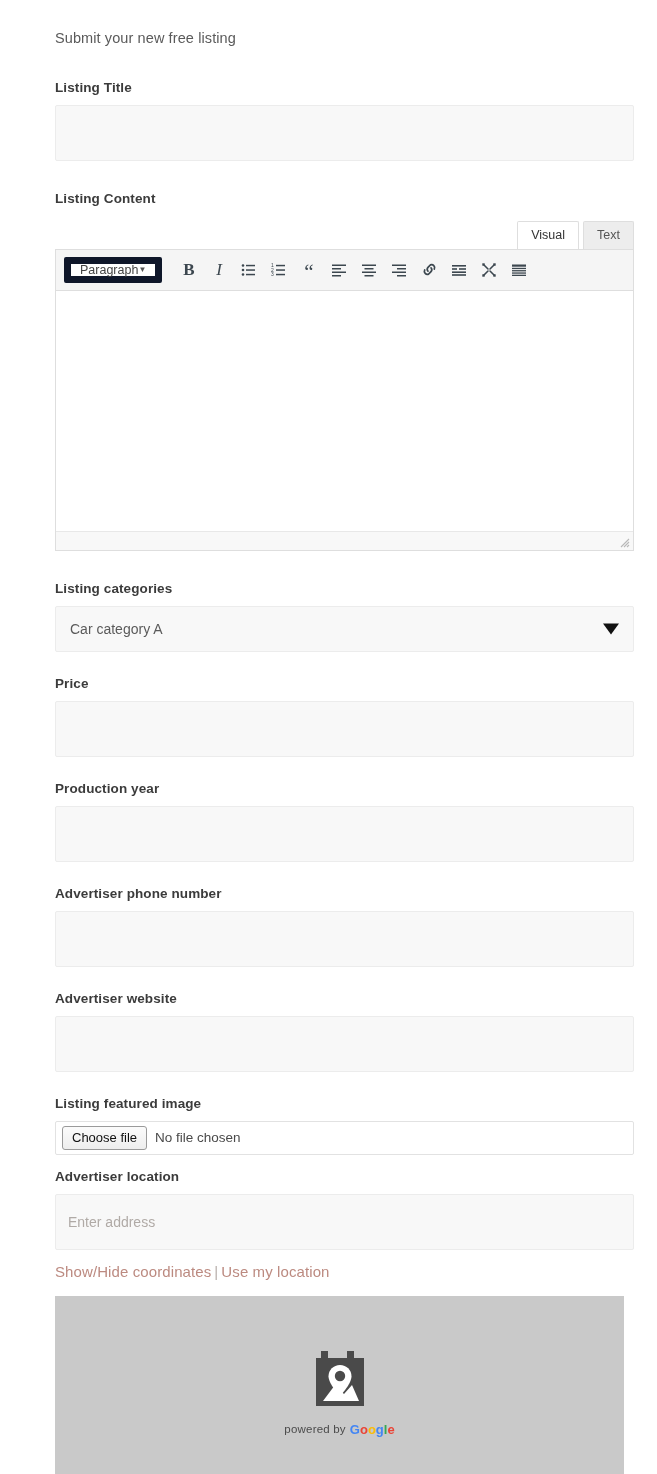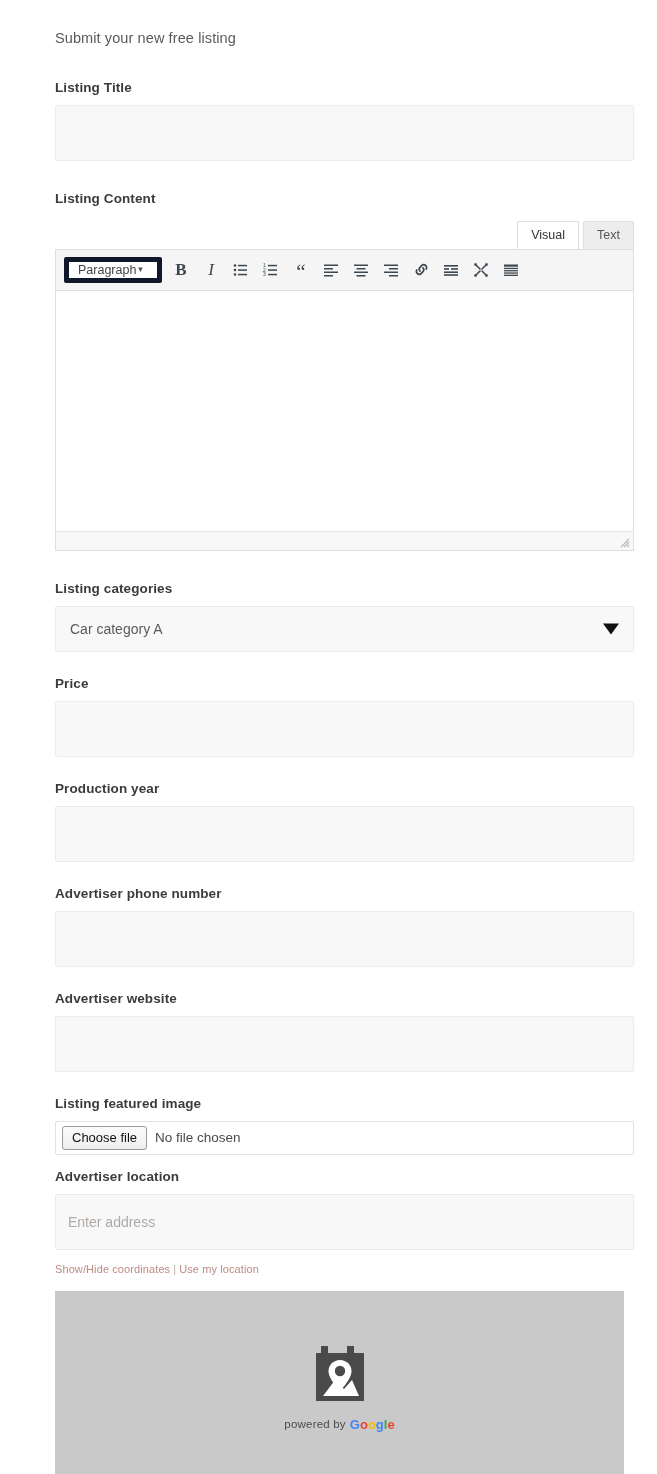--- a/index.html
+++ b/index.html
@@ -93,26 +93,26 @@
     border-bottom: 1px solid #dedede;
     padding: 0 8px;
   }
   .para-select {
     display: flex;
     align-items: center;
     justify-content: space-between;
     width: 98px;
     height: 26px;
     background: #ffffff;
-    border: 5px solid #0f172a;
+    border: 7px solid #0f172a;
     border-radius: 2px;
     font-size: 12.5px;
     color: #444;
     padding: 0 18px 0 9px;
-    margin-right: 4px;
+    margin-right: 12px;
     cursor: pointer;
   }
   .para-caret {
     font-size: 8px;
     color: #555;
     line-height: 1;
   }
   .tb-btn {
     width: 30px;
     height: 30px;
@@ -212,21 +212,21 @@
     line-height: 1.35;
   }
   .file-status {
     font-size: 13.5px;
     color: #4a4a4a;
     margin-left: 8px;
   }
 
   
   .loc-links {
-    font-size: 11px;
+    font-size: 15px;
     color: #bc8a80;
     margin-top: 13px;
     letter-spacing: 0.1px;
   }
   .loc-links a {
     color: #bc8a80;
     text-decoration: none;
     cursor: pointer;
   }
   .loc-sep { color: #b9b0ac; margin: 0 3px; }

